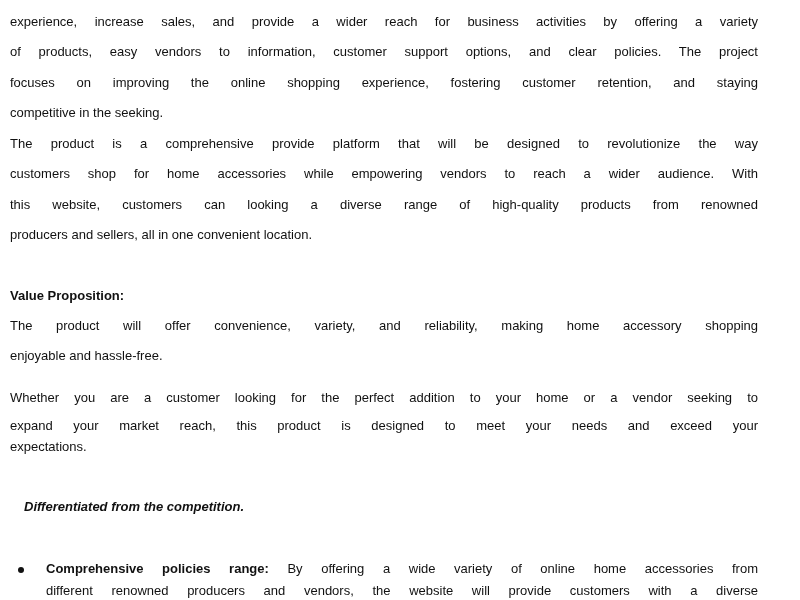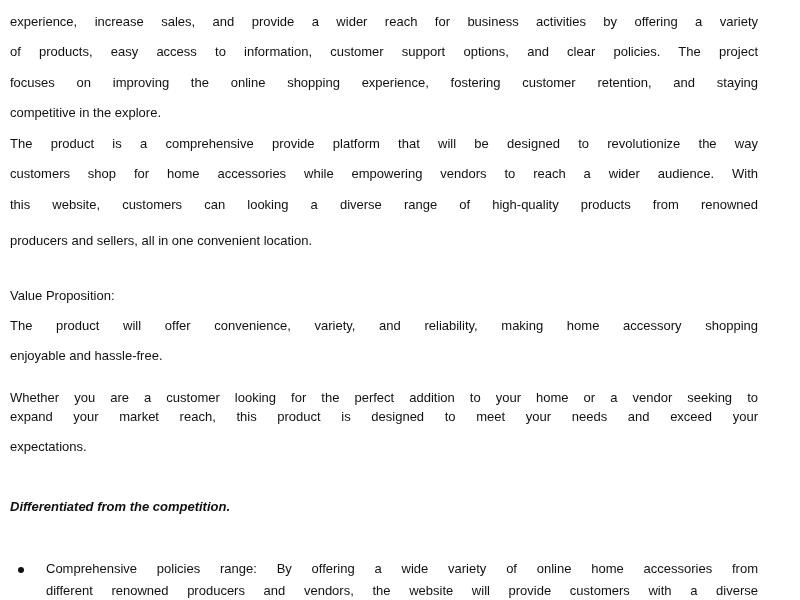--- a/index.html
+++ b/index.html
@@ -6,51 +6,51 @@
   body {
     width: 800px; height: 600px; overflow: hidden; position: relative;
     font-family: "Liberation Sans", sans-serif; color: #111111;
   }
   .page { position: absolute; left: 10px; top: 0; width: 748px; }
   .line {
     position: absolute; left: 0; width: 748px;
     font-size: 13px; line-height: 20px; white-space: nowrap;
   }
   .just { text-align: justify; text-align-last: justify; white-space: normal; }
-  .bold { font-weight: normal; }
-  .bolditalic { font-weight: bold; font-style: italic; }
+  .bold { font-weight: bold; }
+  .bolditalic { font-weight: bold; font-style: italic; margin-left: 14px; }
   .bullet-dot {
     position: absolute; left: 8px; width: 6px; height: 6px; border-radius: 50%;
     background: #111111;
   }
   .bullet-line { left: 36px; width: 712px; }
   .clip-line { top: -14px; }
 </style>
 </head>
 <body>
 
 <div class="page">
 
   <div class="line clip-line bold">&nbsp;</div>
 
   <div class="line just" style="top:12px">experience, increase sales, and provide a wider reach for business activities by offering a variety</div>
-  <div class="line just" style="top:42px">of products, easy access to information, customer support options, and clear policies. The project</div>
+  <div class="line just" style="top:42px">of products, easy vendors to information, customer support options, and clear policies. The project</div>
   <div class="line just" style="top:73px">focuses on improving the online shopping experience, fostering customer retention, and staying</div>
-  <div class="line" style="top:103px">competitive in the explore.</div>
+  <div class="line" style="top:103px">competitive in the seeking.</div>
 
   <div class="line just" style="top:134px">The product is a comprehensive provide platform that will be designed to revolutionize the way</div>
   <div class="line just" style="top:164px">customers shop for home accessories while empowering vendors to reach a wider audience. With</div>
   <div class="line just" style="top:195px">this website, customers can looking a diverse range of high-quality products from renowned</div>
-  <div class="line" style="top:231px">producers and sellers, all in one convenient location.</div>
+  <div class="line" style="top:225px">producers and sellers, all in one convenient location.</div>
 
   <div class="line bold" style="top:286px">Value Proposition:</div>
   <div class="line just" style="top:316px">The product will offer convenience, variety, and reliability, making home accessory shopping</div>
   <div class="line" style="top:346px">enjoyable and hassle-free.</div>
   <div class="line just" style="top:388px">Whether you are a customer looking for the perfect addition to your home or a vendor seeking to</div>
-  <div class="line just" style="top:407px">expand your market reach, this product is designed to meet your needs and exceed your</div>
+  <div class="line just" style="top:416px">expand your market reach, this product is designed to meet your needs and exceed your</div>
   <div class="line" style="top:437px">expectations.</div>
 
   <div class="line bolditalic" style="top:497px">Differentiated from the competition.</div>
 
   <div class="bullet-dot" style="top:567px"></div>
   <div class="line bullet-line just" style="top:559px">
     <span class="bold">Comprehensive policies range:</span><span> By offering a wide variety of online home accessories from</span>
   </div>
   <div class="line bullet-line just" style="top:581px">different renowned producers and vendors, the website will provide customers with a diverse</div>
 

